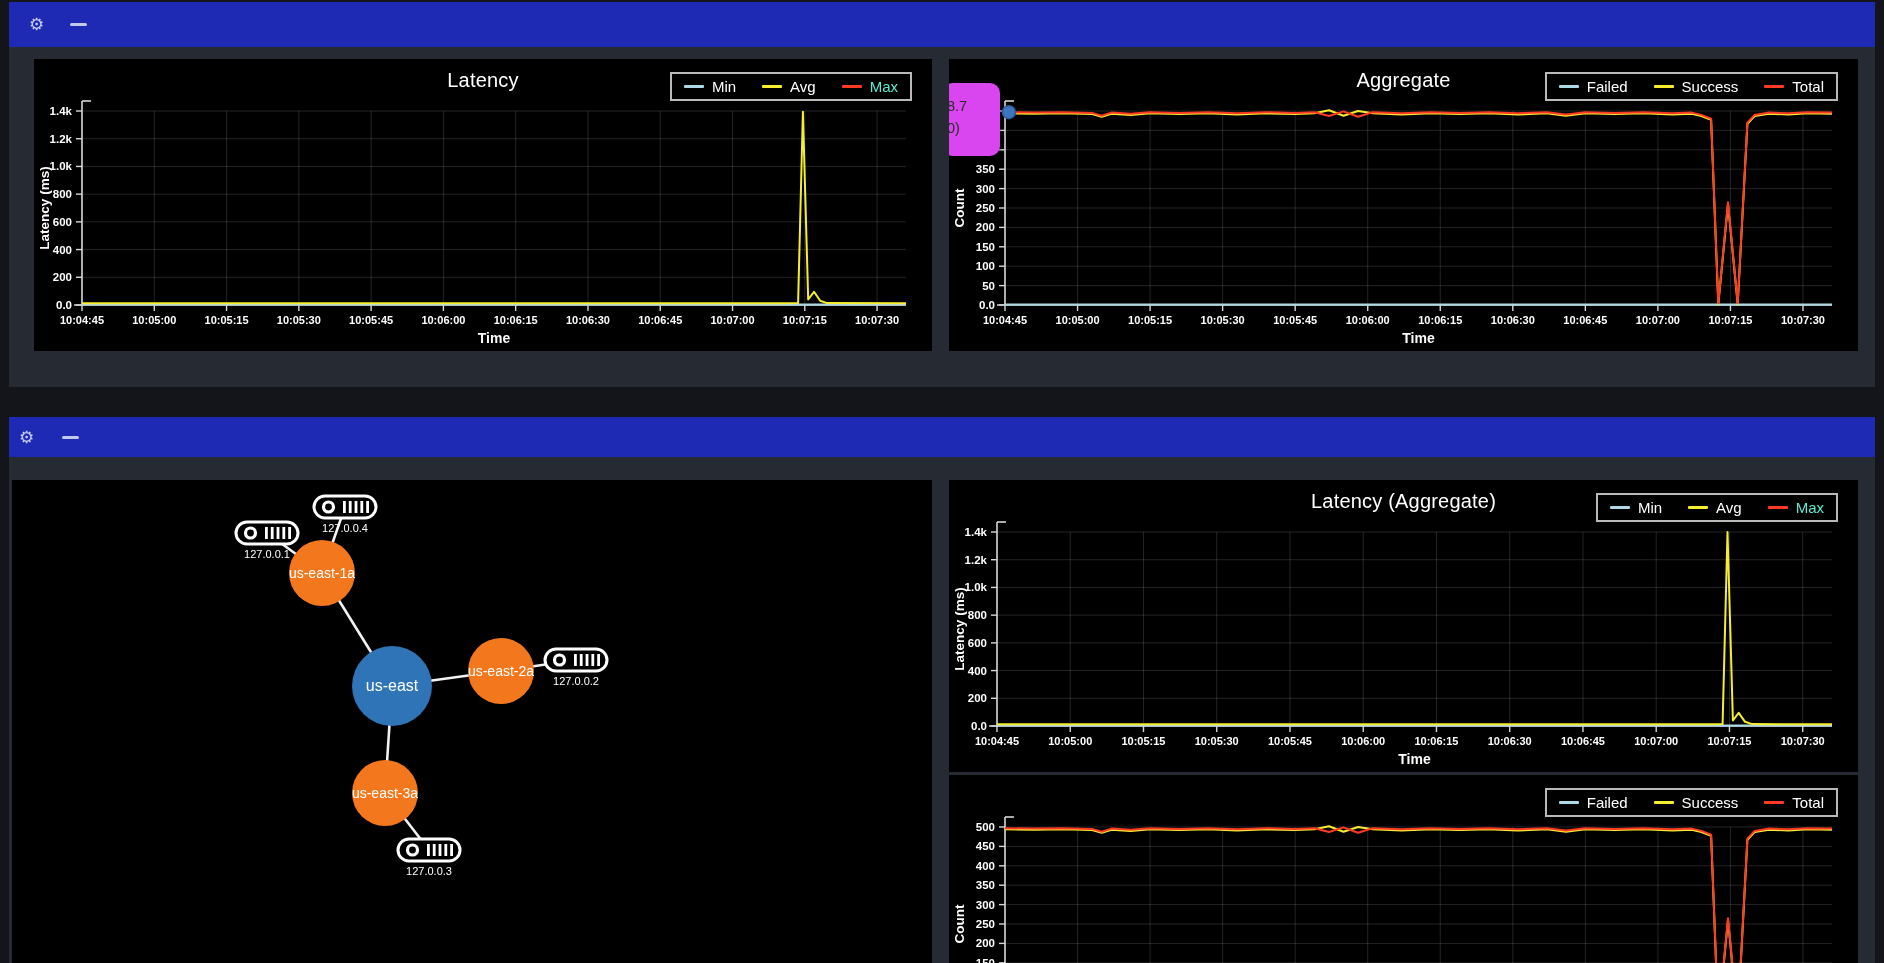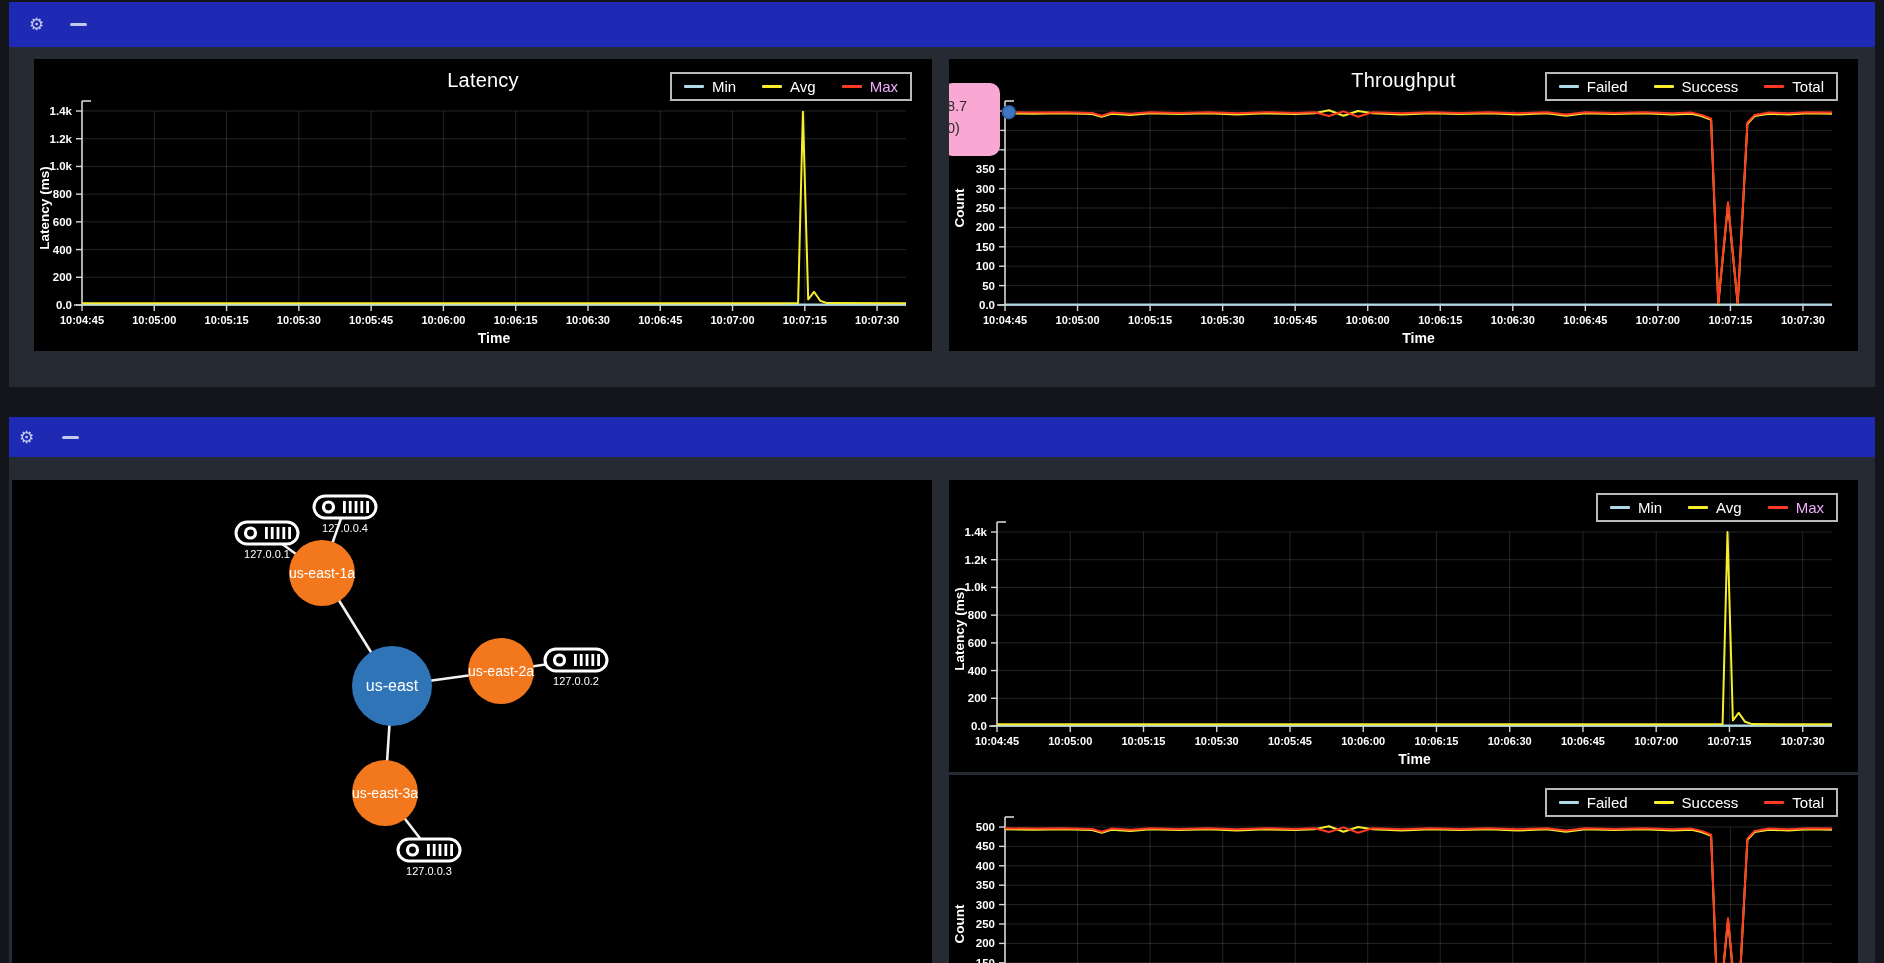--- a/index.html
+++ b/index.html
@@ -22,24 +22,24 @@
   .card-diagram      { left:3px;   top:23px; width:920px; height:500px; }
   .card-latency-agg  { left:940px; top:23px; width:909px; height:292px; }
   .card-throughput-agg { left:940px; top:318px; width:909px; height:292px; }
   .chart-title { position:absolute; top:10px; left:0; width:100%; text-align:center;
                  color:#fff; font-size:20px; font-weight:500; letter-spacing:.2px; }
   .legend { position:absolute; top:13px; right:20px; display:flex; gap:26px; align-items:center;
             border:2px solid #b9b9b9; background:#000; padding:4px 12px; z-index:4;margin-left:24px; }
   .legend-item { display:flex; align-items:center; gap:8px; cursor:pointer; }
   .legend-swatch { width:20px; height:3px; border-radius:1px; }
   .legend-label { color:#fff; font-size:15px; font-weight:500; }
-  .legend-label.disabled { color:#f0abfc; }
+  .legend-label.disabled { color:#5eead4; }
   .chart-svg { position:absolute; left:0; top:0; }
   .hover-tooltip { position:absolute; left:-6px; top:24px; width:57px; height:73px;
-                   background:#f9a8d4; border-radius:10px; z-index:5; color:#2b2b2b;
+                   background:#d946ef; border-radius:10px; z-index:5; color:#2b2b2b;
                    font-size:14.5px; line-height:22px; padding:12px 4px 0 4px;
                    box-shadow:0 1px 4px rgba(0,0,0,.4); }
 </style>
 </head>
 <body>
 
 <section class="panel panel-1">
   <header class="panel-header">
     <span class="gear">⚙</span>
     <span class="minusbar"></span>
@@ -130,21 +130,21 @@
           <text x="460" y="284" text-anchor="middle" fill="#fff" font-size="14" font-weight="600">Time</text>
           <clipPath id="clip0">
             <rect x="48" y="49" width="824" height="198"></rect>
           </clipPath>
           <polyline points="48.0,245.6 872.0,245.6" fill="none" stroke="#add8e6" stroke-width="2" stroke-linejoin="round" stroke-linecap="round" clip-path="url(#clip0)"></polyline>
           <polyline points="48.0,244.2 192.6,244.2 337.1,244.3 481.7,244.2 626.2,244.2 746.7,244.2 764.1,244.1 768.9,52.7 774.2,240.5 780.0,232.8 786.2,241.8 793.0,244.1 872.0,244.2" fill="none" stroke="#f6ee2d" stroke-width="2" stroke-linejoin="round" stroke-linecap="round" clip-path="url(#clip0)"></polyline>
         </svg>
     </div>
 
     <div class="card card-throughput">
-      <div class="chart-title">Throughput</div>
+      <div class="chart-title">Aggregate</div>
       <div class="legend" id="legend-1">
           <span class="legend-item">
             <span class="legend-swatch" style="background: rgb(173, 216, 230);"></span>
             <span class="legend-label">Failed</span>
           </span>
           <span class="legend-item">
             <span class="legend-swatch" style="background: rgb(246, 238, 45);"></span>
             <span class="legend-label">Success</span>
           </span>
           <span class="legend-item">
@@ -315,20 +315,21 @@
             <text x="489" y="196" text-anchor="middle" fill="#fff" font-size="14" font-weight="500">us-east-2a</text>
           </g>
           <g>
             <circle cx="373" cy="313" r="33" fill="#f3771d"></circle>
             <text x="373" y="318" text-anchor="middle" fill="#fff" font-size="14" font-weight="500">us-east-3a</text>
           </g>
         </svg>
     </div>
 
     <div class="card card-latency-agg">
+      <div class="chart-title">Latency (Aggregate)</div>
       <div class="legend" id="legend-2">
           <span class="legend-item">
             <span class="legend-swatch" style="background: rgb(173, 216, 230);"></span>
             <span class="legend-label">Min</span>
           </span>
           <span class="legend-item">
             <span class="legend-swatch" style="background: rgb(246, 238, 45);"></span>
             <span class="legend-label">Avg</span>
           </span>
           <span class="legend-item">

